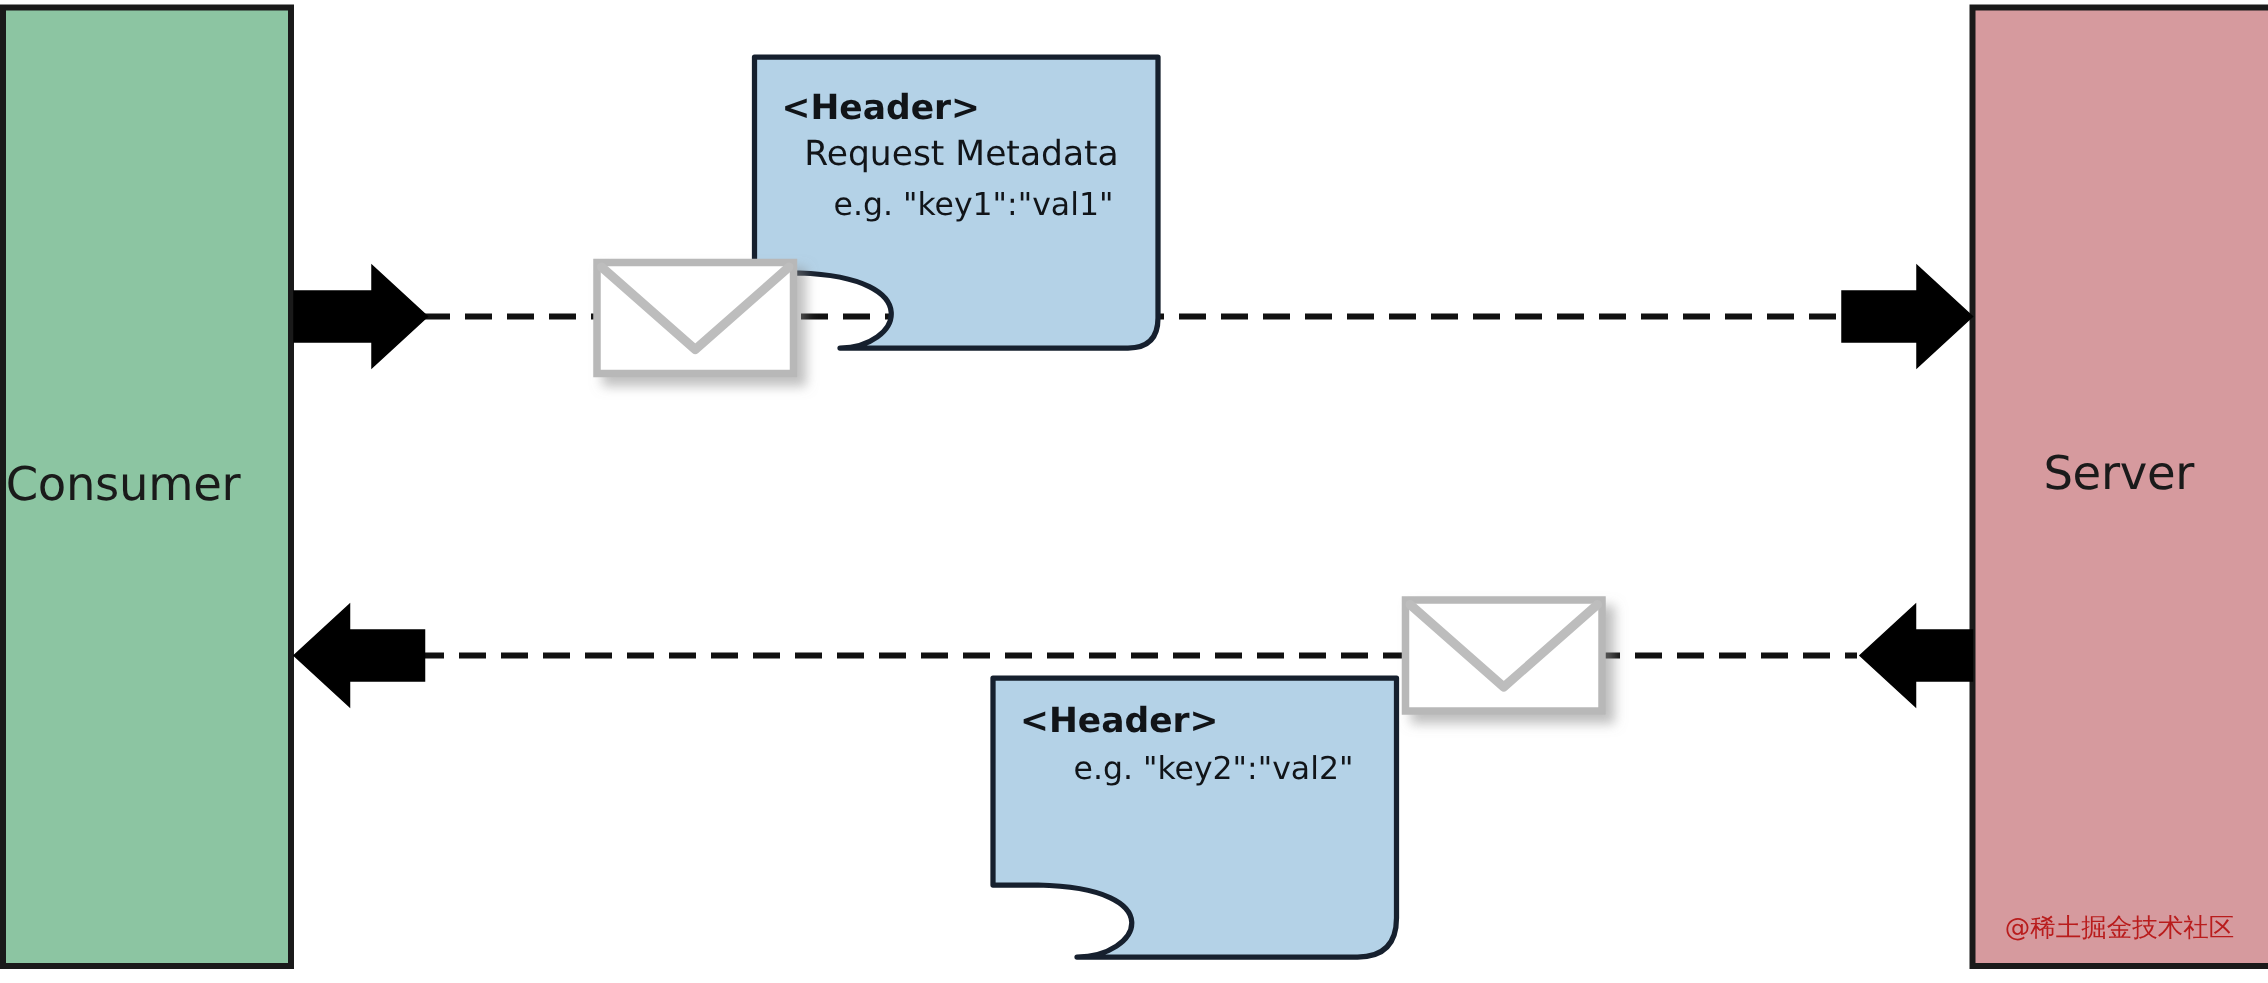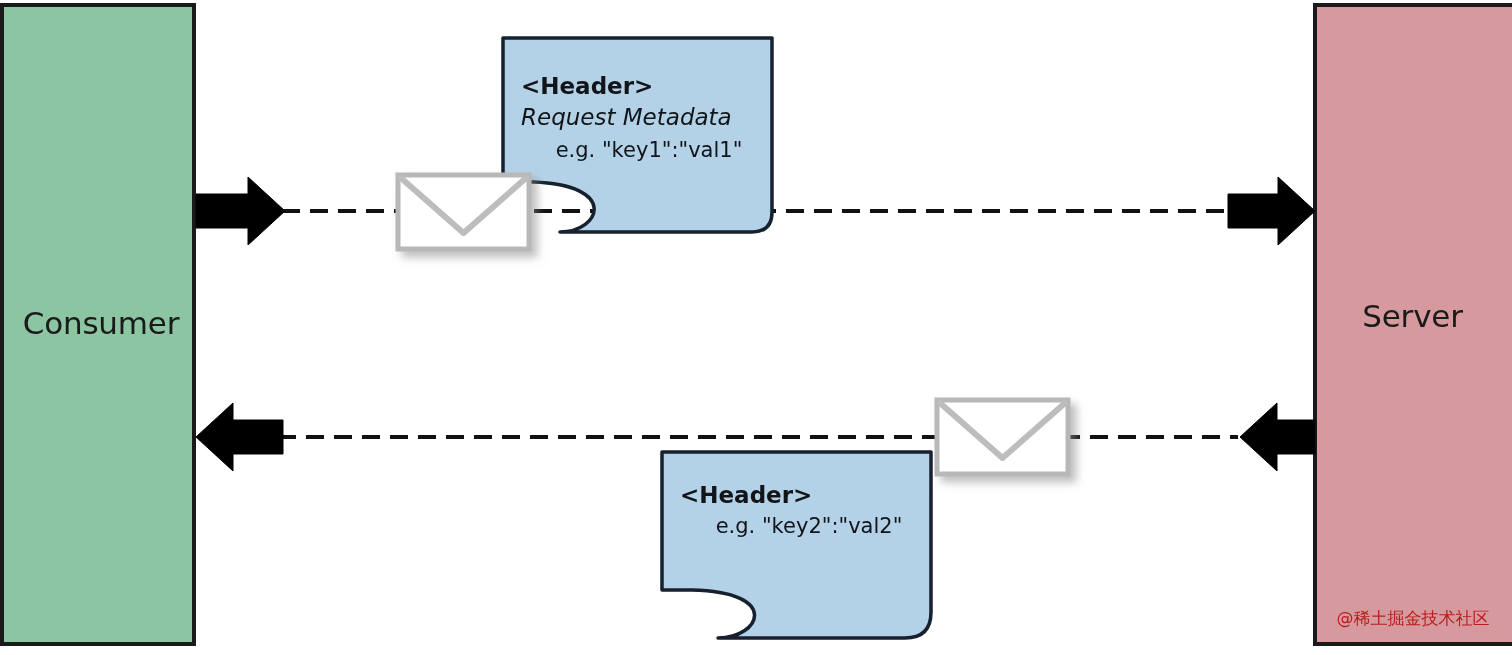--- a/index.html
+++ b/index.html
@@ -32,34 +32,32 @@
     font-size: 31px;
     font-family: "DejaVu Sans", sans-serif;
     letter-spacing: -0.2px;
     white-space: nowrap;
     pointer-events: none;
   }
   #consumer-label {
     left: 0px;
     top: 305px;
     width: 164px;
-    padding-left: 19px;
   }
   #server-label {
     left: 1313px;
     top: 298px;
     width: 199px;
   }
   
   .callout-text {
     position: absolute;
     color: #111418;
     font-family: "DejaVu Sans", sans-serif;
     pointer-events: none;
-    margin-top: 14px;
   }
   .callout-text .line-title {
     font-weight: bold;
     font-size: 23px;
     line-height: 30px;
     display: block;
   }
   .callout-text .line-main {
     font-size: 23px;
     line-height: 33px;
@@ -69,21 +67,21 @@
     font-size: 21px;
     line-height: 32px;
     display: block;
   }
   #request-callout-text {
     left: 521px;
     top: 57px;
     width: 240px;
   }
   #request-callout-text .line-title { text-align: left; }
-  #request-callout-text .line-main  { text-align: left; font-style: italic; }
+  #request-callout-text .line-main  { text-align: center; }
   #request-callout-text .line-eg    { text-align: center; padding-left: 16px; }
 
   #response-callout-text {
     left: 680px;
     top: 466px;
     width: 248px;
   }
   #response-callout-text .line-title { text-align: left; }
   #response-callout-text .line-main  { text-align: left; }
   #response-callout-text .line-eg    { text-align: center; padding-left: 10px; }

